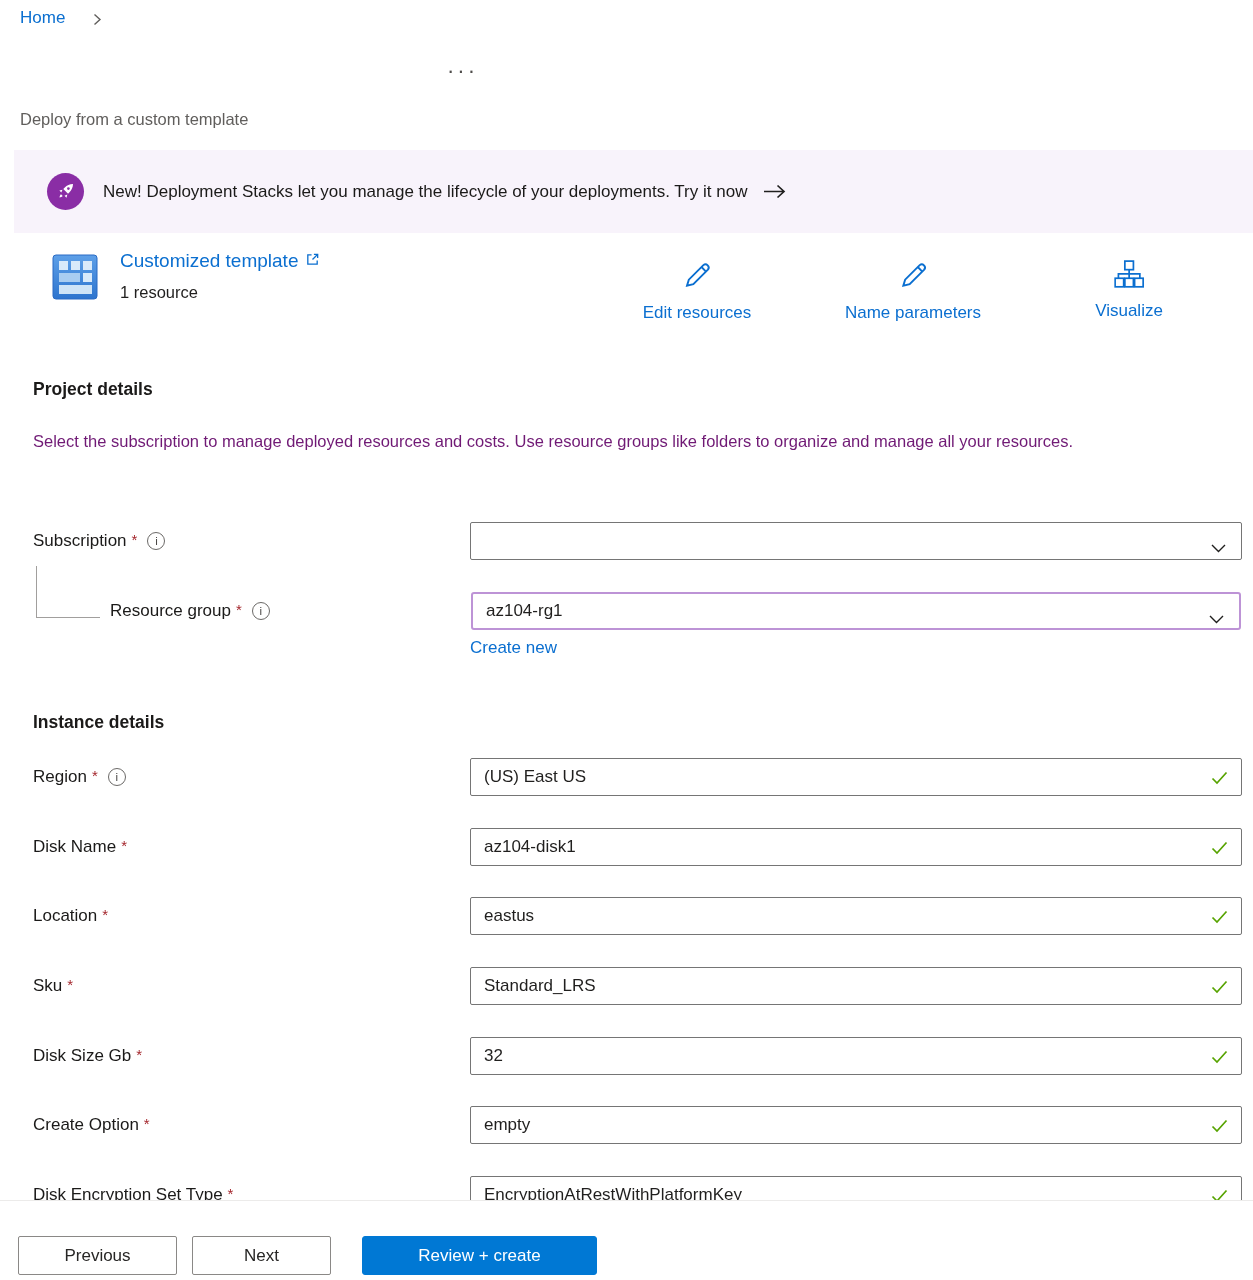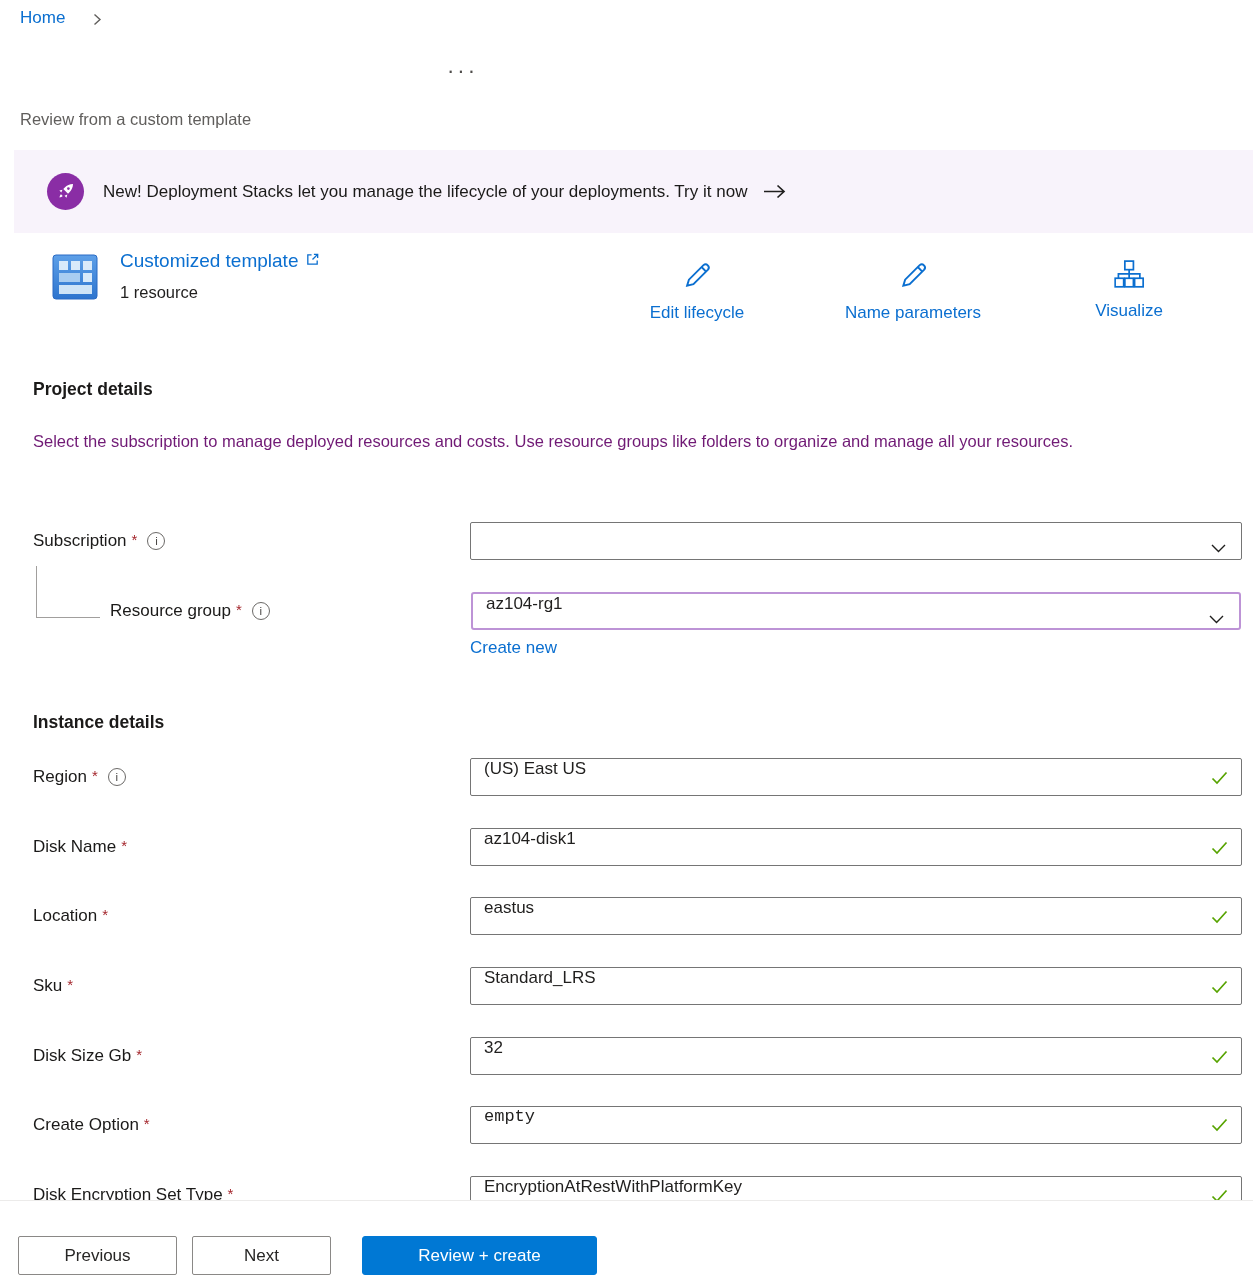--- a/index.html
+++ b/index.html
@@ -27,21 +27,21 @@
   .tpl-count { position:absolute; left:120px; top:283px; font-size:16.5px; color:#201F1E;text-align:center; }
   .tpl-action { position:absolute; top:260px; transform:translateX(-50%); display:flex; flex-direction:column; align-items:center; gap:8px; cursor:pointer; }
   .tpl-action .lbl { font-size:17px; color:#0B6FD0; white-space:nowrap; }
   
   .section-h { position:absolute; left:33px; font-size:17.5px; font-weight:700; color:#1B1A19; }
   .section-desc { position:absolute; left:33px; top:426px; width:1150px; font-size:16.5px; line-height:31px; color:#701a75; }
   
   .f-label { position:absolute; left:33px; font-size:17px; color:#1B1A19; display:flex; align-items:center; }
   .req { color:#A4262C; margin-left:5px; font-size:15px; position:relative; top:-2px; }
   .info-dot { margin-left:10px; width:18px; height:18px; border:1px solid #6B6967; border-radius:50%; color:#494745; font-size:11.5px; display:inline-flex; align-items:center; justify-content:center; cursor:pointer; }
-  .field { position:absolute; left:470px; width:772px; height:38px; border:1px solid #757575; border-radius:2px; background:#fff; font-size:17px; color:#201F1E; display:flex; padding:0 40px 0 13px; }
+  .field { position:absolute; left:470px; width:772px; height:38px; border:1px solid #757575; border-radius:2px; background:#fff; font-size:17px; color:#201F1E; display:flex; align-items:center; padding:0 40px 0 13px; }
   .field.dropdown { cursor:pointer; }
   .field .chev { position:absolute; right:15px; top:15px; }
   .field .check { position:absolute; right:13px; top:11px; }
   .field.edited { border:2px solid #BD93D6; border-radius:3px; }
   .connector { position:absolute; left:36px; top:566px; width:64px; height:52px; border-left:1px solid #A19F9D; border-bottom:1px solid #A19F9D; }
   .create-new { position:absolute; left:470px; top:638px; font-size:17px; color:#0B6FD0; cursor:pointer; text-decoration:none; }
   
   .footer { position:absolute; left:0; top:1200px; width:1253px; height:88px; background:#fff; border-top:1px solid #ECEBEA; }
   .btn { position:absolute; top:35px; height:39px; border-radius:2px; font-size:17px; font-family:"Liberation Sans",sans-serif; display:flex; align-items:center; justify-content:center; cursor:pointer; }
   .btn.secondary { background:#fff; border:1px solid #8A8886; color:#272625; }
@@ -55,21 +55,21 @@
   <div class="breadcrumb">
     <a>Home</a>
     <span class="crumb-sep">
       <svg width="9" height="13" viewBox="0 0 9 13">
           <path d="M1.5 1.5 L7 6.5 L1.5 11.5" fill="none" stroke="#605E5C" stroke-width="1.4"></path>
         </svg>
     </span>
   </div>
 
   <span class="title-ellipsis">···</span>
-  <div class="page-subtitle">Review from a custom template</div>
+  <div class="page-subtitle">Deploy from a custom template</div>
 
   <div class="banner">
     <span class="banner-icon">
       <svg width="21" height="21" viewBox="0 0 24 24" fill="#fff">
         <path d="M20.6 3.4c-3.8.2-7 1.6-9.4 4l-1.7 1.7 5.4 5.4 1.7-1.7c2.4-2.4 3.8-5.6 4-9.4z"></path>
         <circle cx="15.3" cy="8.7" r="1.5" fill="#8A2DA5"></circle>
         <path d="M8.6 9.9 5 10.9l2.2 2.2zM14.1 15.4l-1 3.6-2.2-2.2zM6.9 15.2c-1 .6-1.6 2.4-1.7 3.6 1.2-.1 3-.7 3.6-1.7z"></path>
       </svg>
     </span>
     <span class="banner-text">New! Deployment Stacks let you manage the lifecycle of your deployments. Try it now</span>
@@ -109,21 +109,21 @@
   </a>
   <div class="tpl-count">1 resource</div>
 
   <div class="tpl-action" style="left:697px">
     <span>
       <svg width="31" height="31" viewBox="0 0 26 26" fill="none" stroke="#0B6FD0" stroke-width="1.6">
         <path d="M4.5 21.5 l1.5 -5 L18.2 4.3 a2.7 2.7 0 0 1 3.8 3.8 L9.8 20.3 l-5.3 1.2 z"></path>
         <path d="M16.6 5.9 l3.8 3.8"></path>
       </svg>
     </span>
-    <span class="lbl">Edit lifecycle</span>
+    <span class="lbl">Edit resources</span>
   </div>
   <div class="tpl-action" style="left:913px">
     <span>
       <svg width="31" height="31" viewBox="0 0 26 26" fill="none" stroke="#0B6FD0" stroke-width="1.6">
         <path d="M4.5 21.5 l1.5 -5 L18.2 4.3 a2.7 2.7 0 0 1 3.8 3.8 L9.8 20.3 l-5.3 1.2 z"></path>
         <path d="M16.6 5.9 l3.8 3.8"></path>
       </svg>
     </span>
     <span class="lbl">Name parameters</span>
   </div>
@@ -224,21 +224,21 @@
       <div class="field" style="top: 1037px;">
         <span>32</span>
         <span class="check"><svg width="17" height="14" viewBox="0 0 17 14">
             <path d="M1.5 7.5 L6 12 L15.5 1.5" fill="none" stroke="#57A300" stroke-width="1.7"></path>
           </svg></span>
       </div>
       <div class="f-label" style="top: 1115px;">
         <span>Create Option</span>
         <span class="req">*</span>
       </div>
-      <div class="field" style="top: 1106px; font-family: Liberation Mono, monospace;">
+      <div class="field" style="top: 1106px;">
         <span>empty</span>
         <span class="check"><svg width="17" height="14" viewBox="0 0 17 14">
             <path d="M1.5 7.5 L6 12 L15.5 1.5" fill="none" stroke="#57A300" stroke-width="1.7"></path>
           </svg></span>
       </div>
       <div class="f-label" style="top: 1185px;">
         <span>Disk Encryption Set Type</span>
         <span class="req">*</span>
       </div>
       <div class="field" style="top: 1176px;">

